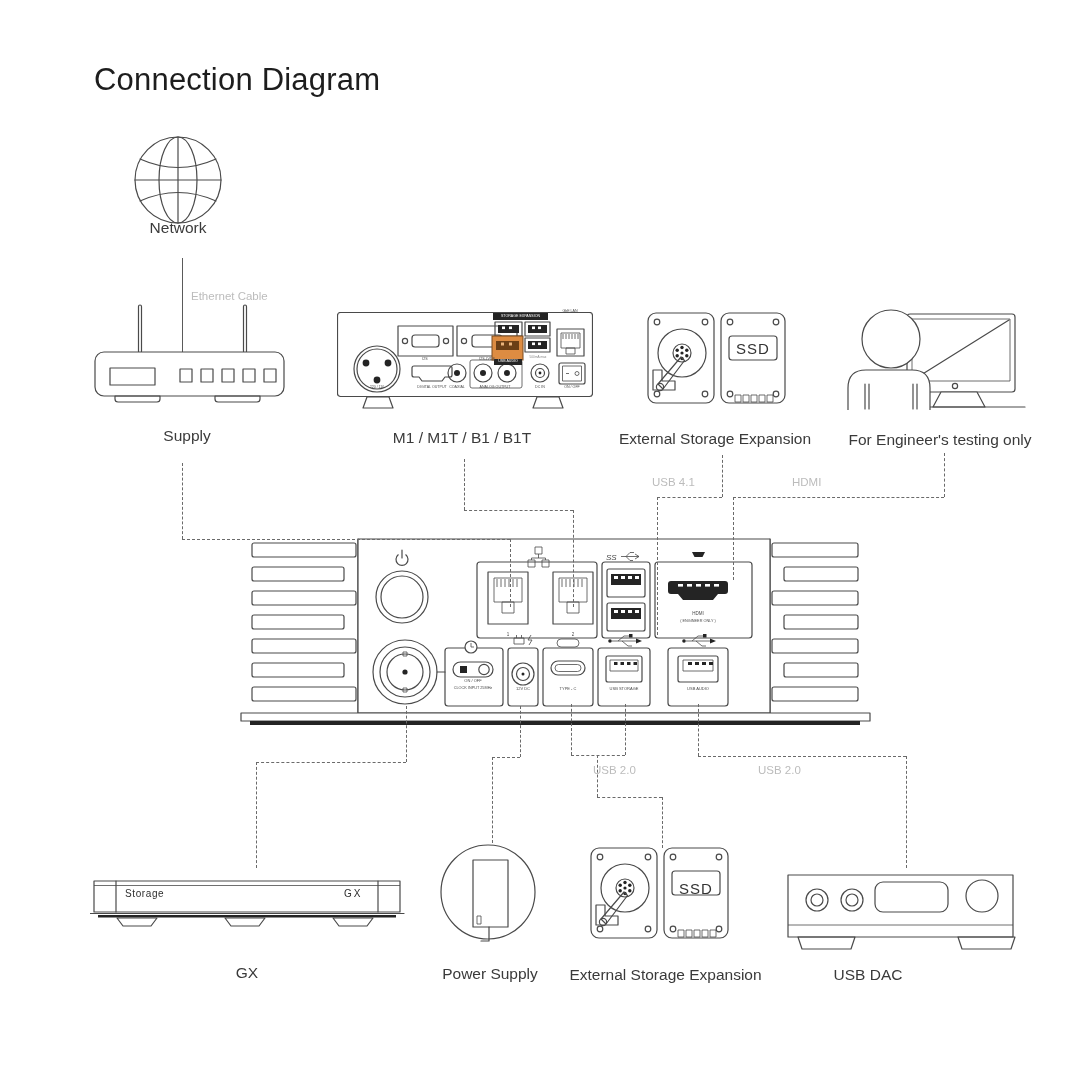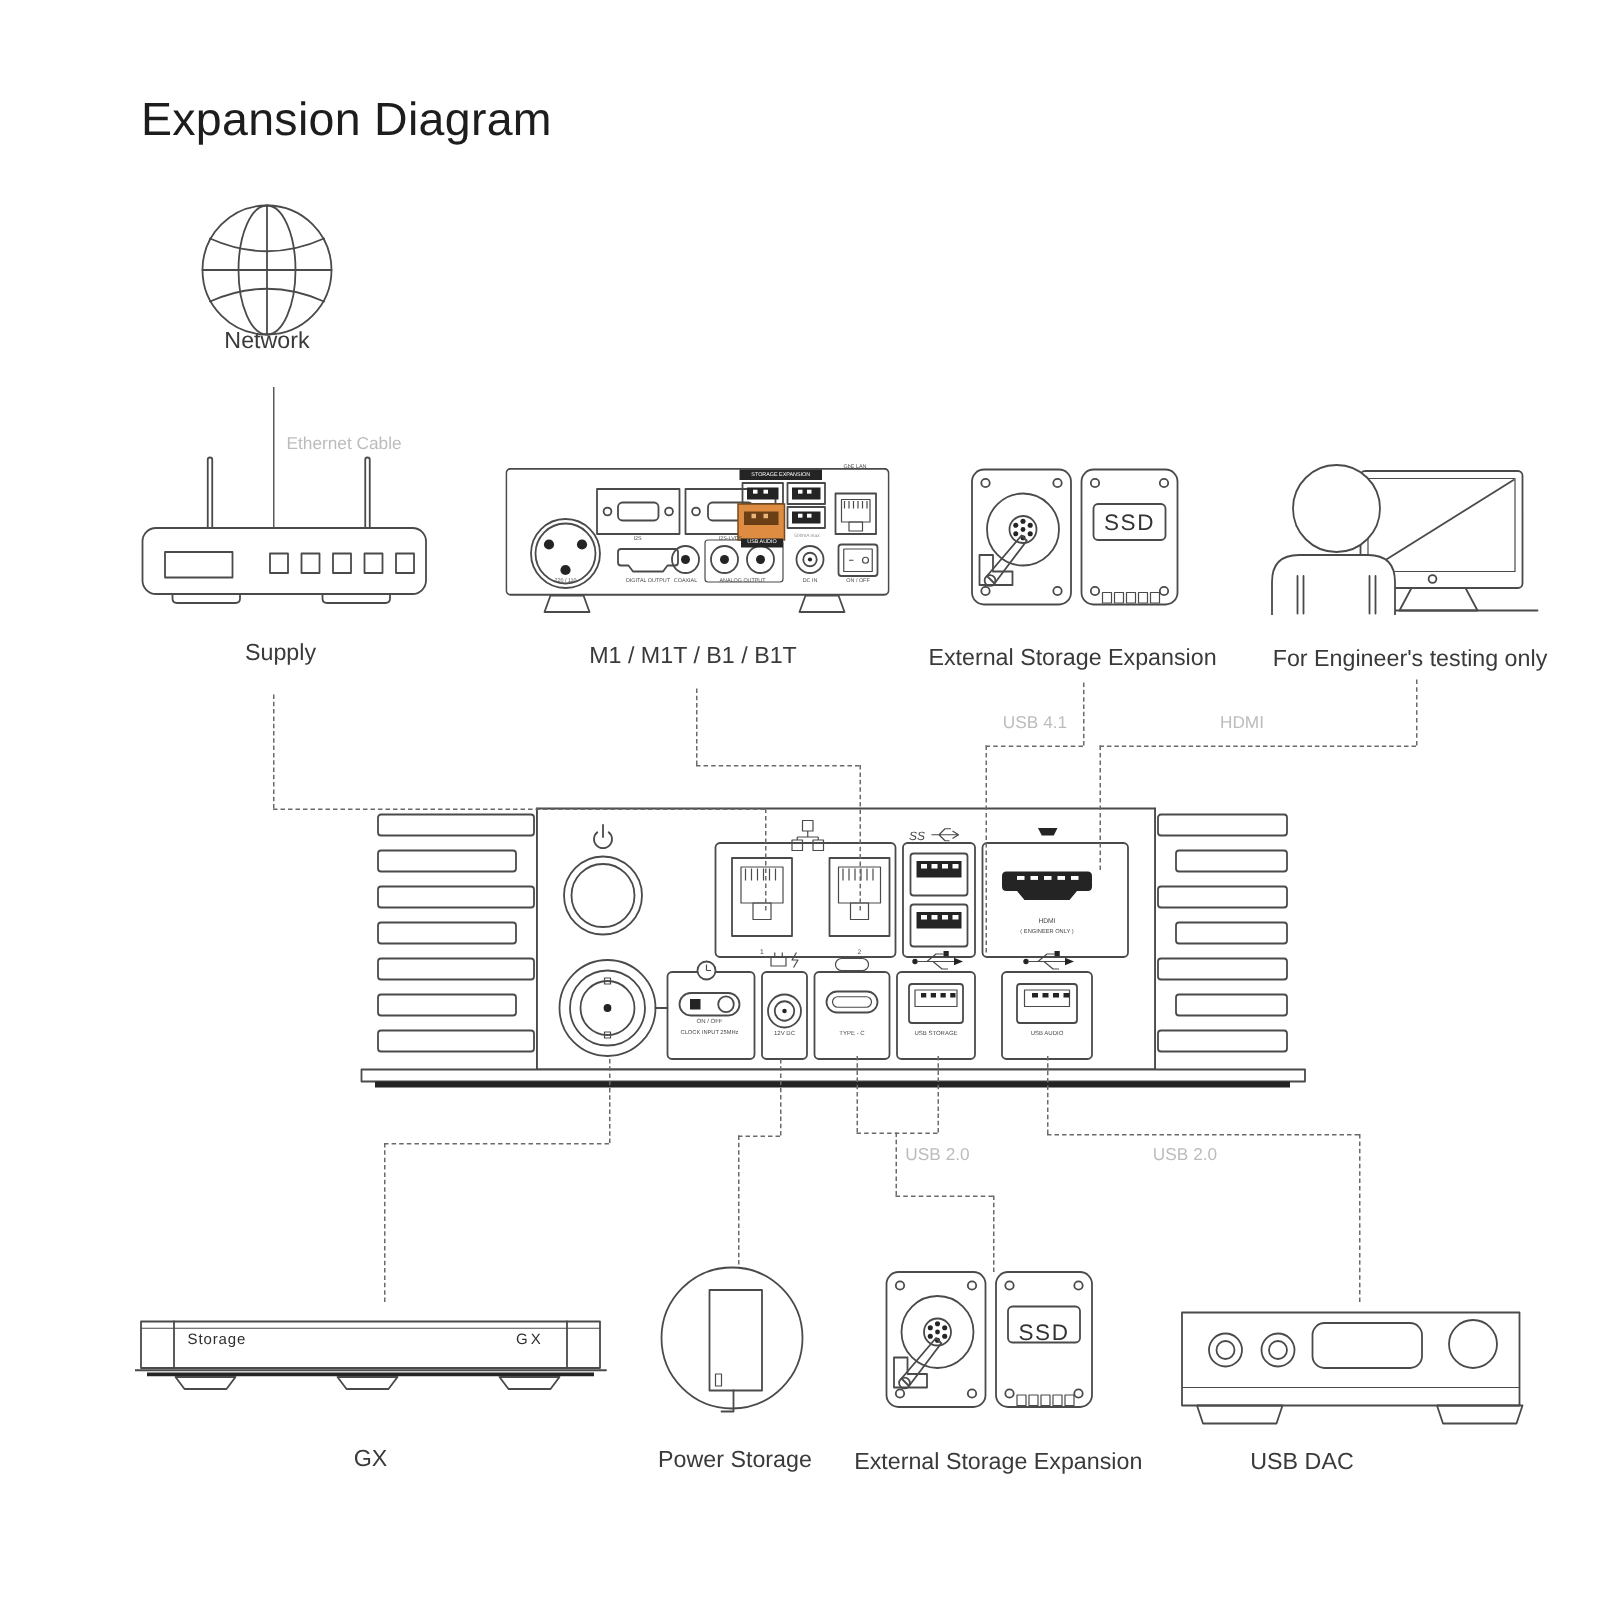--- a/index.html
+++ b/index.html
@@ -1,20 +1,20 @@
 <!DOCTYPE html>
 <html><head>
 <meta charset="utf-8">
 <style>
   html,body{margin:0;padding:0;background:#fff;}
   #canvas{position:relative;width:1080px;height:1079px;background:#fff;overflow:hidden;
           font-family:"Liberation Sans", sans-serif;}
   #title{position:absolute;left:94px;top:62px;font-size:31px;color:#1d1d1d;font-weight:400;letter-spacing:.2px;}
   .lbl{position:absolute;font-size:15.5px;color:#3a3a3a;text-align:center;white-space:nowrap;}
-  .muted{position:absolute;font-size:11.5px;color:#bcbcbc;text-align:center;white-space:nowrap;}
+  .muted{position:absolute;font-size:11.5px;color:#bcbcbc;white-space:nowrap;}
   .tiny{position:absolute;font-size:4.5px;color:#4a4a4a;white-space:nowrap;transform:translateX(-50%);line-height:1;}
   .tinyw{position:absolute;font-size:3.6px;color:#fff;white-space:nowrap;transform:translateX(-50%);line-height:1;}
   .t35{font-size:3.6px;} .t30{font-size:3.2px;color:#8a8a8a;}
   .dash-v{position:absolute;width:0;border-left:1.4px dashed #6a6a6a;}
   .dash-h{position:absolute;height:0;border-top:1.4px dashed #6a6a6a;}
   .art{position:absolute;}
   .s{fill:none;stroke:#4a4a4a;stroke-width:1.2;stroke-linejoin:round;stroke-linecap:round;}
   .s1{fill:none;stroke:#4a4a4a;stroke-width:.8;stroke-linejoin:round;}
   .sw{fill:#fff;stroke:#4a4a4a;stroke-width:1.2;stroke-linejoin:round;}
   .d{fill:#242424;stroke:none;}
@@ -22,21 +22,21 @@
   .o{fill:#dd8c42;stroke:#7a4a1e;stroke-width:1;}
   .od{fill:#6b3f16;stroke:none;}
   .op{fill:#eab47c;stroke:none;}
   .icontext{font-family:"Liberation Sans",sans-serif;font-size:8px;font-style:italic;fill:#4a4a4a;stroke:none;}
 </style>
 </head>
 <body>
 
 <div id="canvas">
 
-  <div id="title">Expansion Diagram</div>
+  <div id="title">Connection Diagram</div>
 
   <svg class="art" style="left:133px;top:135px" width="90" height="90">
     <circle class="s" cx="45" cy="45" r="43"></circle>
     <ellipse class="s" cx="45" cy="45" rx="19" ry="43"></ellipse>
     <line class="s" x1="2" y1="45" x2="88" y2="45"></line>
     <line class="s" x1="45" y1="2" x2="45" y2="88"></line>
     <path class="s" d="M7,24 Q45,41 83,24"></path>
     <path class="s" d="M7,66 Q45,49 83,66"></path>
   </svg>
   <div class="lbl" style="left:123px;top:219px;width:110px">Network</div>
@@ -437,21 +437,21 @@
   <span style="position:absolute;left:125px;top:888px;font-size:10px;letter-spacing:.6px;color:#2e2e2e">Storage</span>
   <span style="position:absolute;left:344px;top:888px;font-size:10px;letter-spacing:2px;color:#2e2e2e">GX</span>
   <div class="lbl" style="left:187px;top:964px;width:120px">GX</div>
 
   <svg class="art" style="left:435px;top:840px" width="112" height="112">
     <circle class="s" cx="53" cy="52" r="47"></circle>
     <rect class="sw" x="38" y="20" width="35" height="67"></rect>
     <rect class="s1" x="42" y="76" width="4" height="8"></rect>
     <path class="s" d="M54,87 v14 h-8"></path>
   </svg>
-  <div class="lbl" style="left:420px;top:965px;width:140px">Power Storage</div>
+  <div class="lbl" style="left:420px;top:965px;width:140px">Power Supply</div>
 
   <svg class="art" style="left:588px;top:845px" width="148" height="96">
     <g>
       <rect class="sw" x="3" y="3" width="66" height="90" rx="8"></rect>
       <circle class="s" cx="12" cy="12" r="2.8"></circle>
         <circle class="s" cx="60" cy="12" r="2.8"></circle>
       <circle class="s" cx="12" cy="84" r="2.8"></circle>
         <circle class="s" cx="60" cy="84" r="2.8"></circle>
       <circle class="s" cx="37" cy="43" r="24"></circle>
         <circle class="s" cx="37" cy="43" r="9"></circle>

